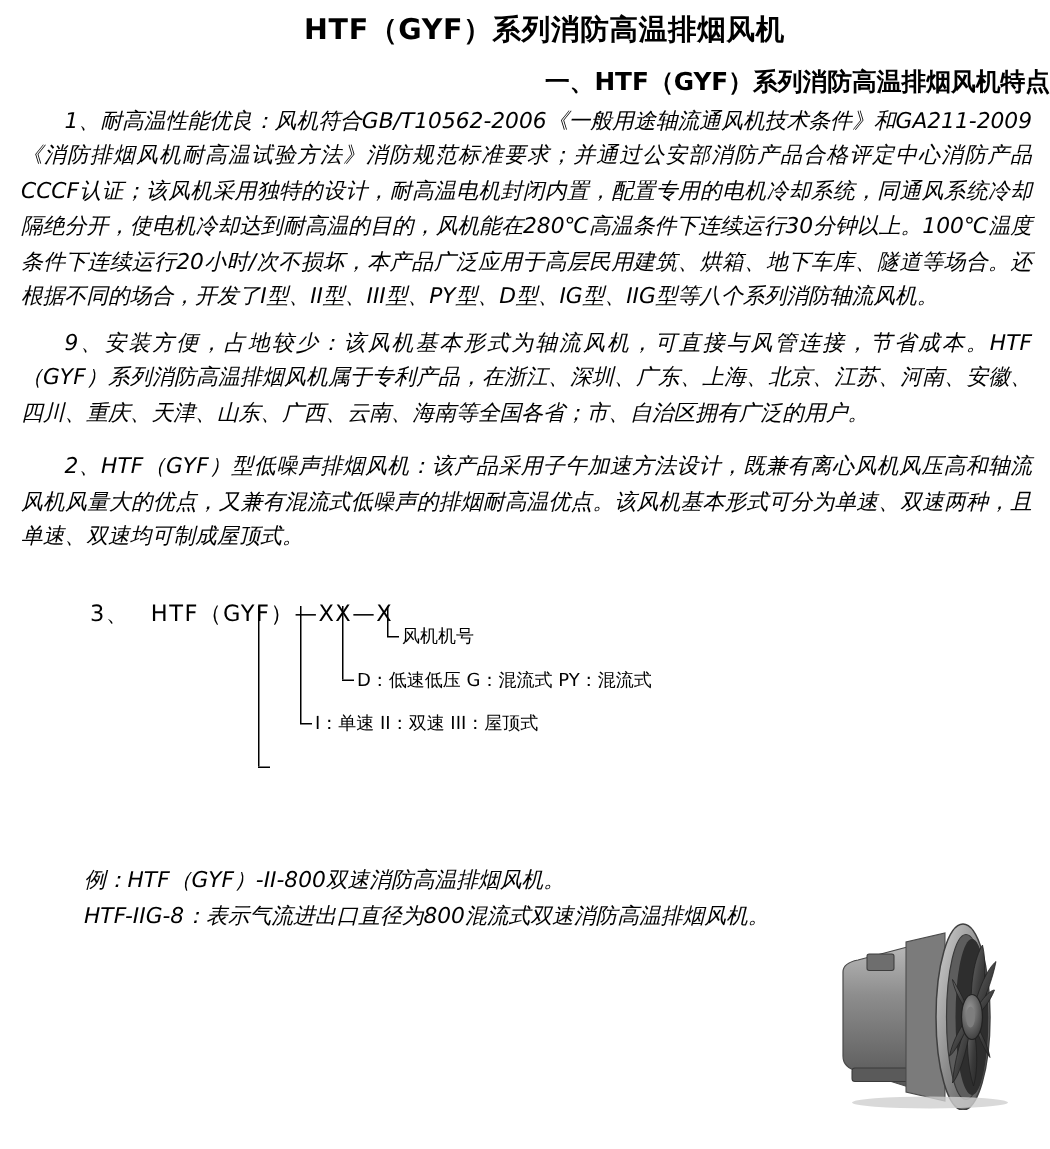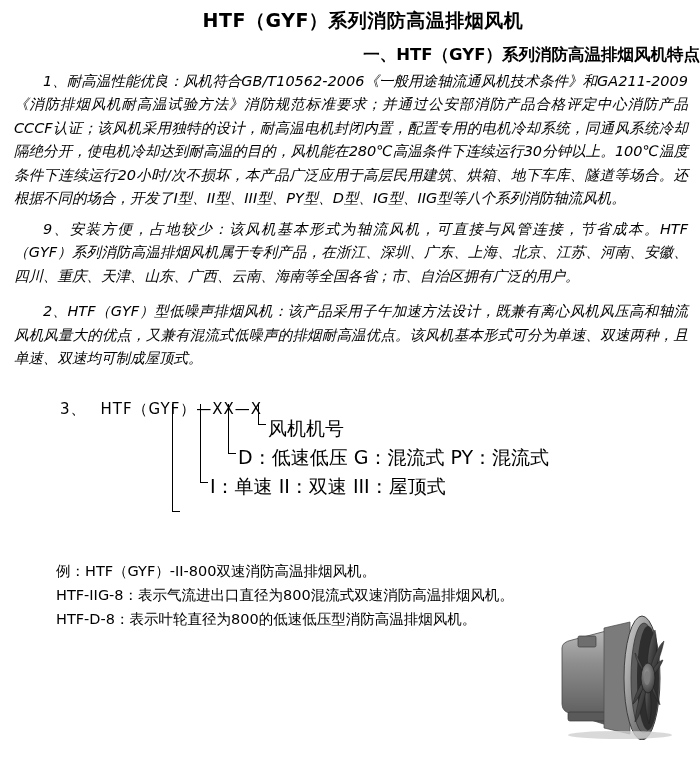--- a/index.html
+++ b/index.html
@@ -62,21 +62,21 @@
     left: 60px;
     top: 0;
     font-size: 15px;
     font-family: "DejaVu Sans", "Liberation Sans", sans-serif;
     letter-spacing: 1px;
     white-space: nowrap;
     margin-top: 12px;
   }
   .leg {
     position: absolute;
-    font-size: 19px;
+    font-size: 12px;
     white-space: nowrap;
   }
   .leg1 { left: 268px; top: 28px; }
   .leg2 { left: 238px; top: 57px; }
   .leg3 { left: 210px; top: 86px; }
   .leg4 { left: 182px; top: 115px; }
 
   
   .vline {
     position: absolute;
@@ -91,21 +91,22 @@
 
   
   .fan-photo {
     position: absolute;
     right: 8px;
     top: 600px;
     width: 148px;
     height: 132px;
   }
   .examples {
-    margin-top: 6px;
+    margin-top: 22px;
+    font-style: italic;
   }
   .ex-line {
     font-size: 14.5px;
     line-height: 1.68;
     margin-left: 56px;
   }
 </style>
 </head>
 <body>
 
@@ -142,21 +143,20 @@
     <div class="hline" style="left:172px; top:123px; width:8px;"></div>
 
     <div class="leg leg1">风机机号</div>
     <div class="leg leg3">I：单速    II：双速    III：屋顶式</div>
     <div class="leg leg2">D：低速低压  G：混流式  PY：混流式</div>
   </div>
 
   <div class="examples">
     <div class="ex-line">例：HTF（GYF）-II-800双速消防高温排烟风机。</div>
     <div class="ex-line">HTF-IIG-8：表示气流进出口直径为800混流式双速消防高温排烟风机。</div>
-    <div class="ex-line">HTF-D-8：表示叶轮直径为800的低速低压型消防高温排烟风机。</div>
   </div>
 
   <svg class="fan-photo" viewBox="0 0 148 132">
     <defs>
       <linearGradient id="bodyGrad" x1="0" y1="0" x2="0" y2="1">
         <stop offset="0%" stop-color="#b9b9b9"></stop>
         <stop offset="35%" stop-color="#8d8d8d"></stop>
         <stop offset="70%" stop-color="#6f6f6f"></stop>
         <stop offset="100%" stop-color="#555555"></stop>
       </linearGradient>

